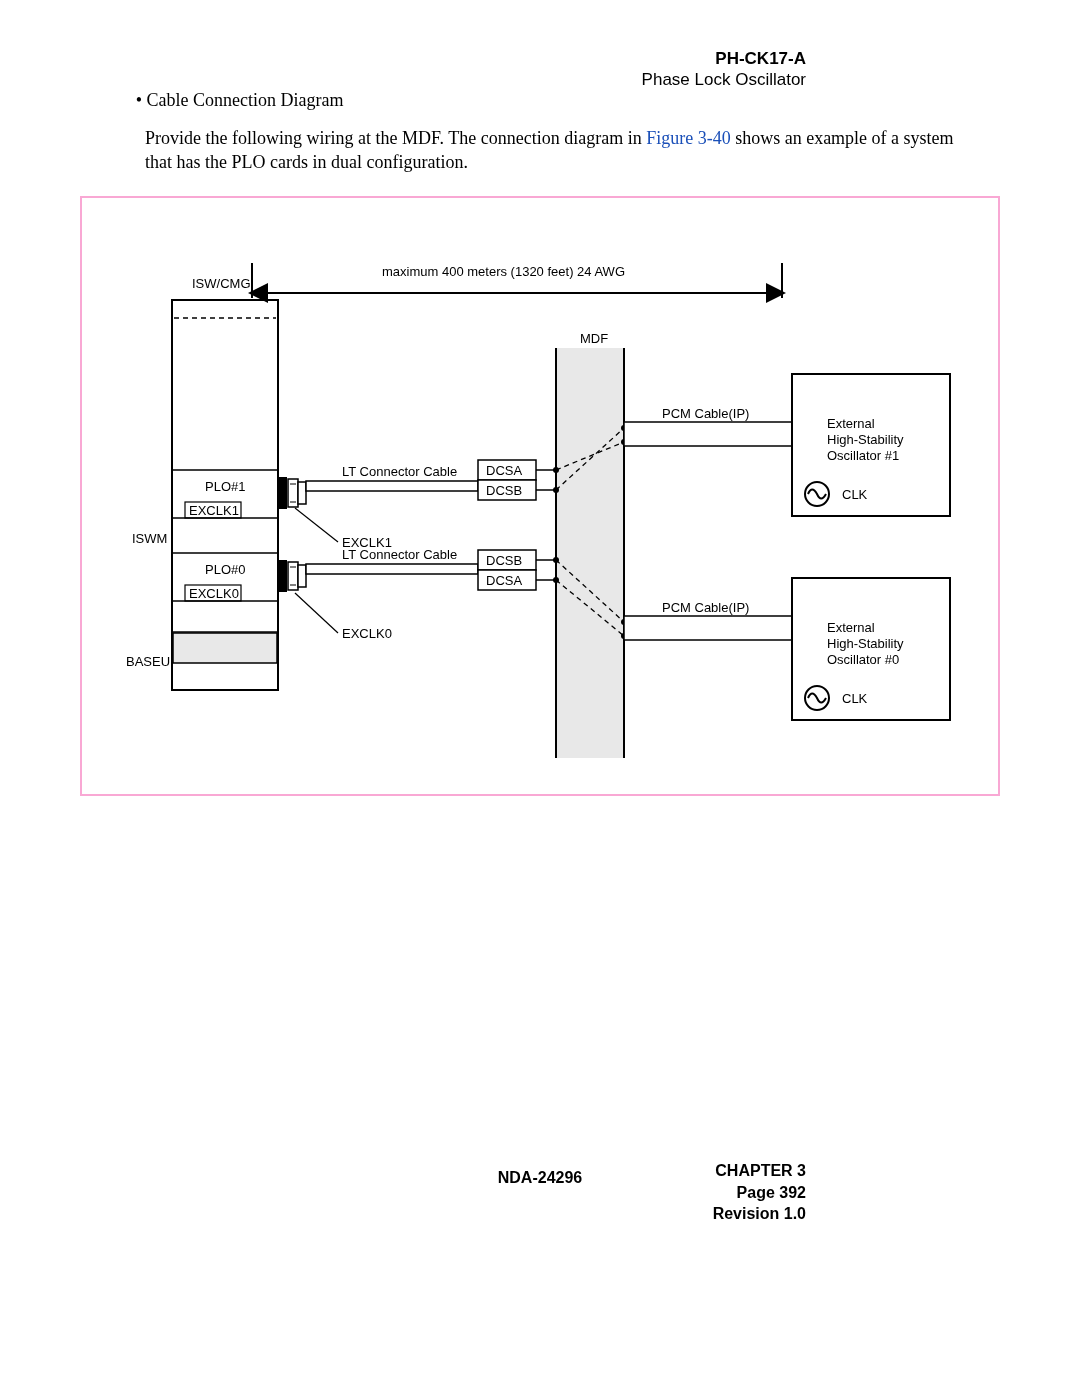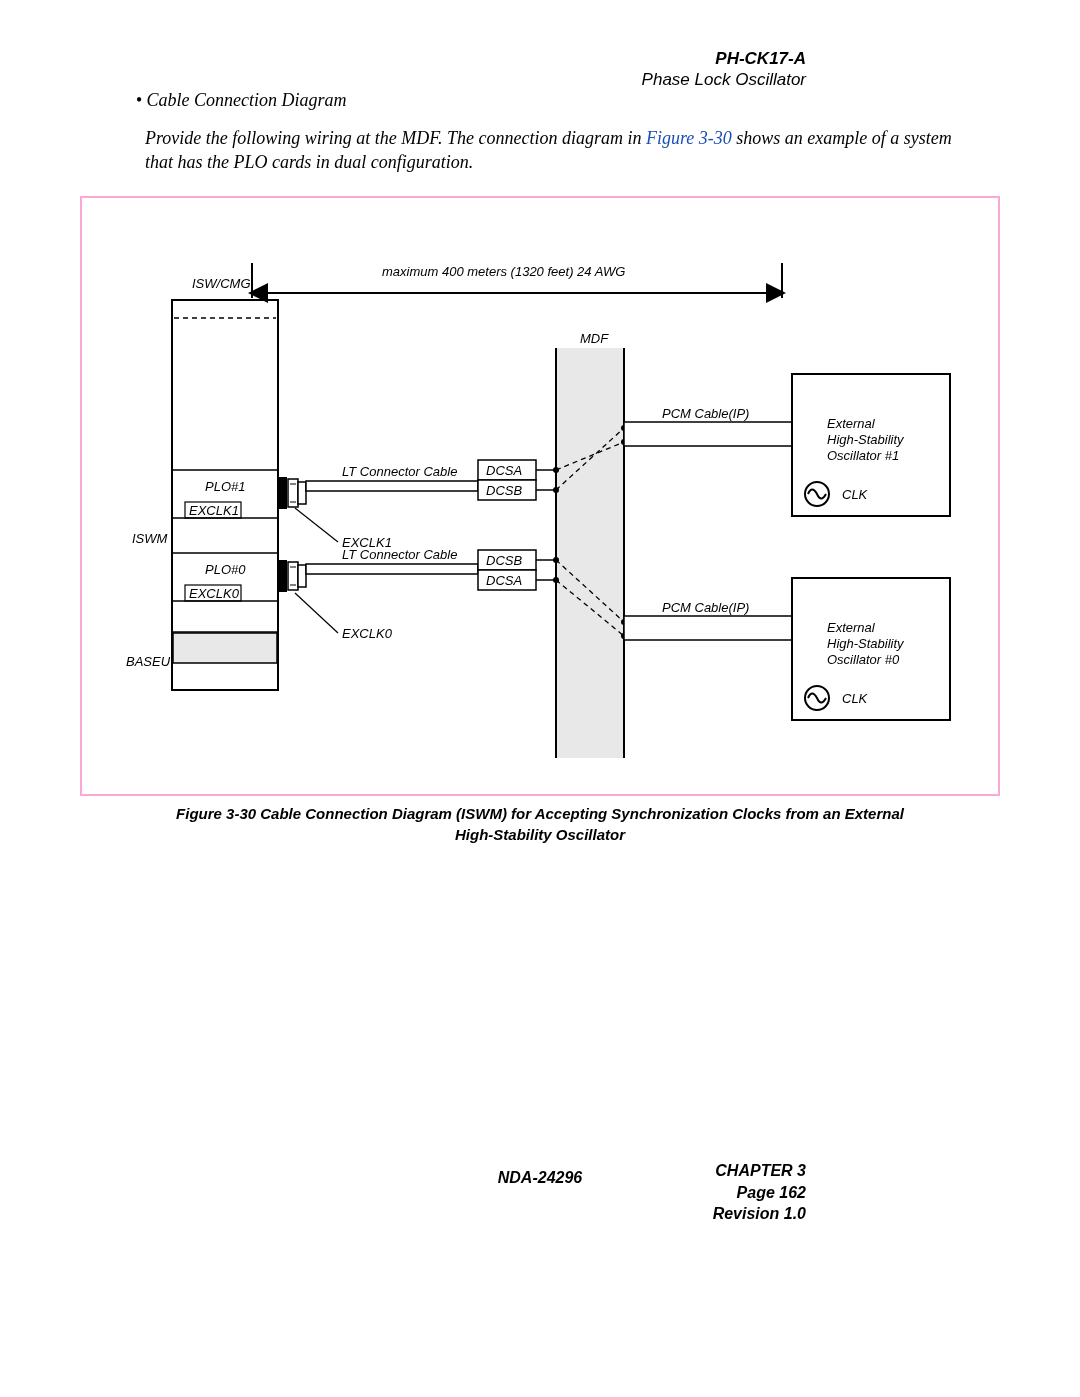--- a/index.html
+++ b/index.html
@@ -10,21 +10,20 @@
     background: #fff;
     color: #000;
     width: 1080px;
     height: 1397px;
     position: relative;
   }
   .page {
     position: relative;
     width: 896px;
     height: 1397px;
-    font-style: italic;
   }
   .hdr-right {
     position: absolute;
     right: 90px;
     top: 48px;
     text-align: right;
     font-family: Arial, Helvetica, sans-serif;
     font-size: 17px;
     line-height: 1.25;
   }
@@ -99,21 +98,21 @@
     <div>Phase Lock Oscillator</div>
   </div>
 
   <div class="bullet-row">
     <span class="dot">•</span>
     <span>Cable Connection Diagram</span>
   </div>
 
   <div class="body-para">
     <span>Provide the following wiring at the MDF. The connection diagram in </span>
-    <span class="link">Figure 3-30</span>
+    <span class="link">Figure 3-40</span>
     <span> shows an example of a system that has the PLO cards in dual configuration.</span>
   </div>
 
   <div class="fig-frame">
     <svg width="916" height="596" viewBox="0 0 916 596">
 
       <defs>
         <marker id="arrL" markerWidth="10" markerHeight="10" refX="2" refY="5" orient="auto">
           <path d="M10,0 L0,5 L10,10 z" fill="#000"></path>
         </marker>
@@ -224,24 +223,20 @@
       <rect x="710" y="380" width="158" height="142" fill="#fff" stroke="#000" stroke-width="2"></rect>
       <text class="sans" x="745" y="434">External</text>
       <text class="sans" x="745" y="450">High-Stability</text>
       <text class="sans" x="745" y="466">Oscillator #0</text>
       <circle cx="735" cy="500" r="12" fill="none" stroke="#000" stroke-width="2"></circle>
       <path d="M726,500 q4,-9 9,0 q4,9 9,0" fill="none" stroke="#000" stroke-width="2"></path>
       <text class="sans" x="760" y="505">CLK</text>
     </svg>
   </div>
 
-  <div class="fig-caption">
-    <span>Figure 3-30   Cable Connection Diagram (ISWM) for Accepting Synchronization Clocks from an External</span><br>
-    <span>High-Stability Oscillator</span>
-  </div>
 
   <div class="doc-footer-left">NDA-24296</div>
   <div class="doc-footer-right">
     <div>CHAPTER 3</div>
-    <div>Page 162</div>
+    <div>Page 392</div>
     <div>Revision 1.0</div>
   </div>
 </div>
 
 </body></html>

